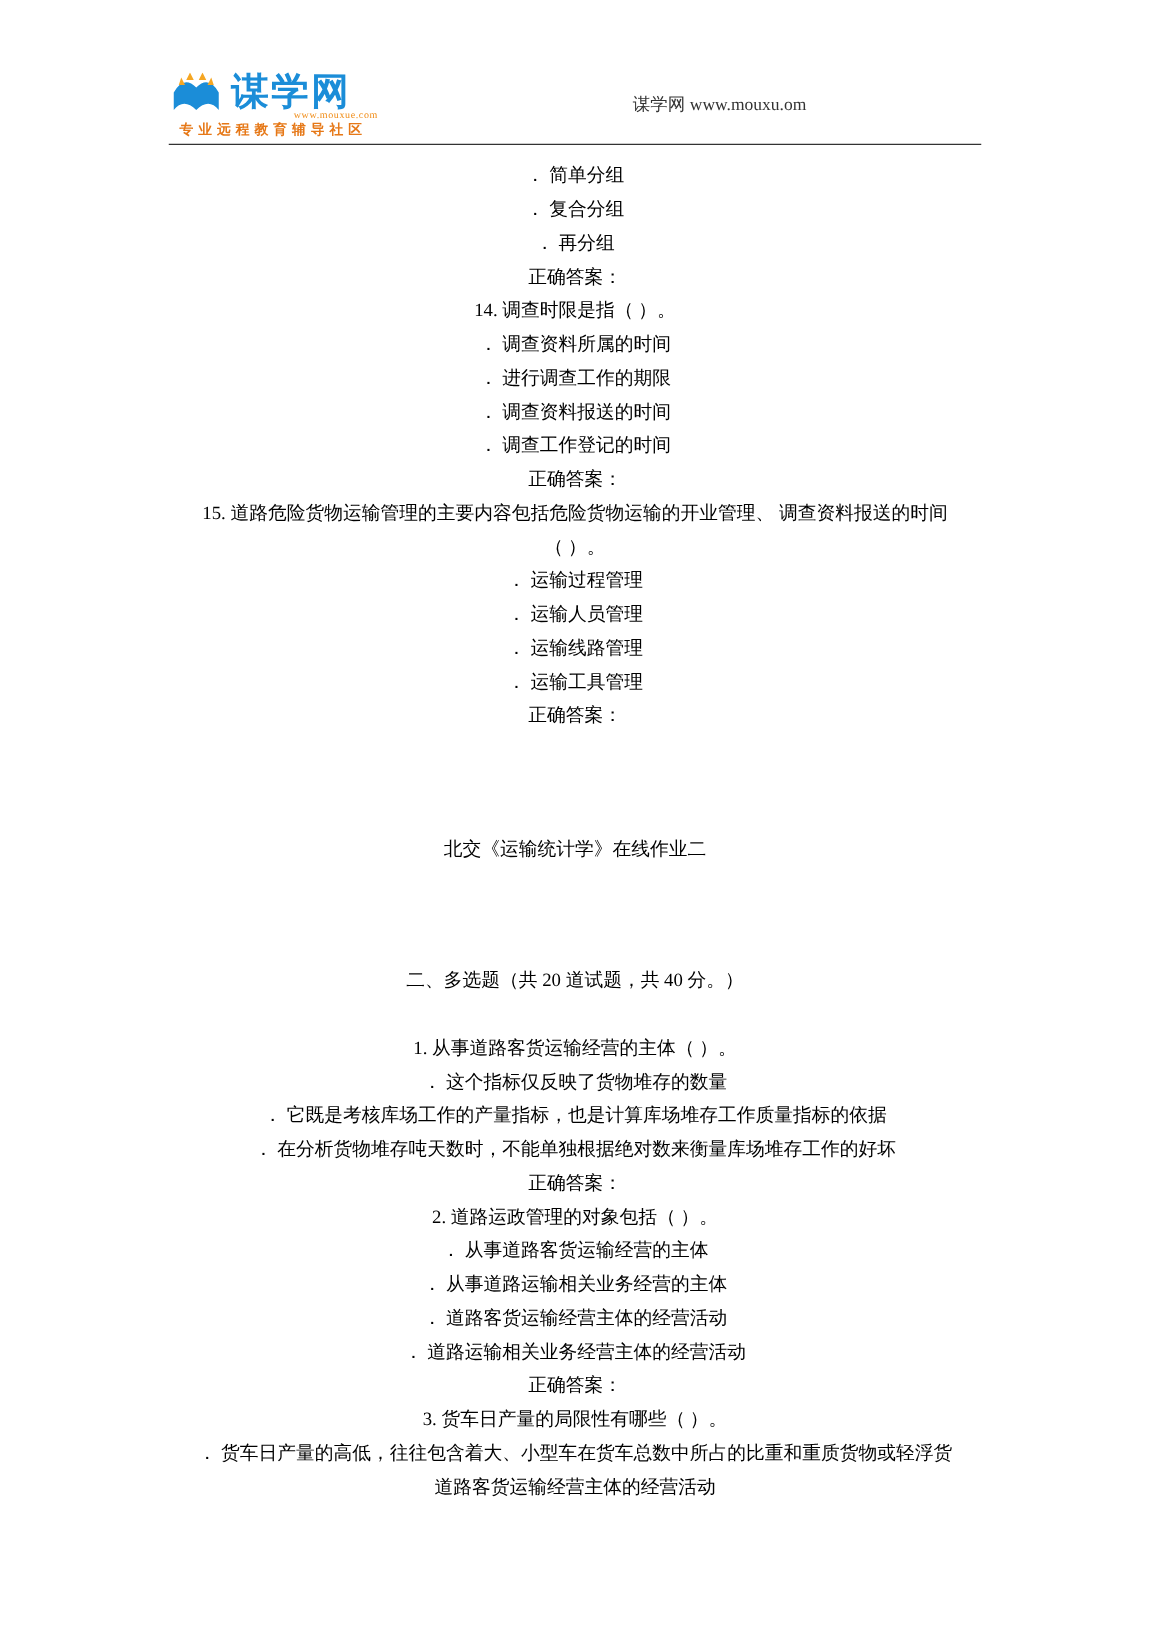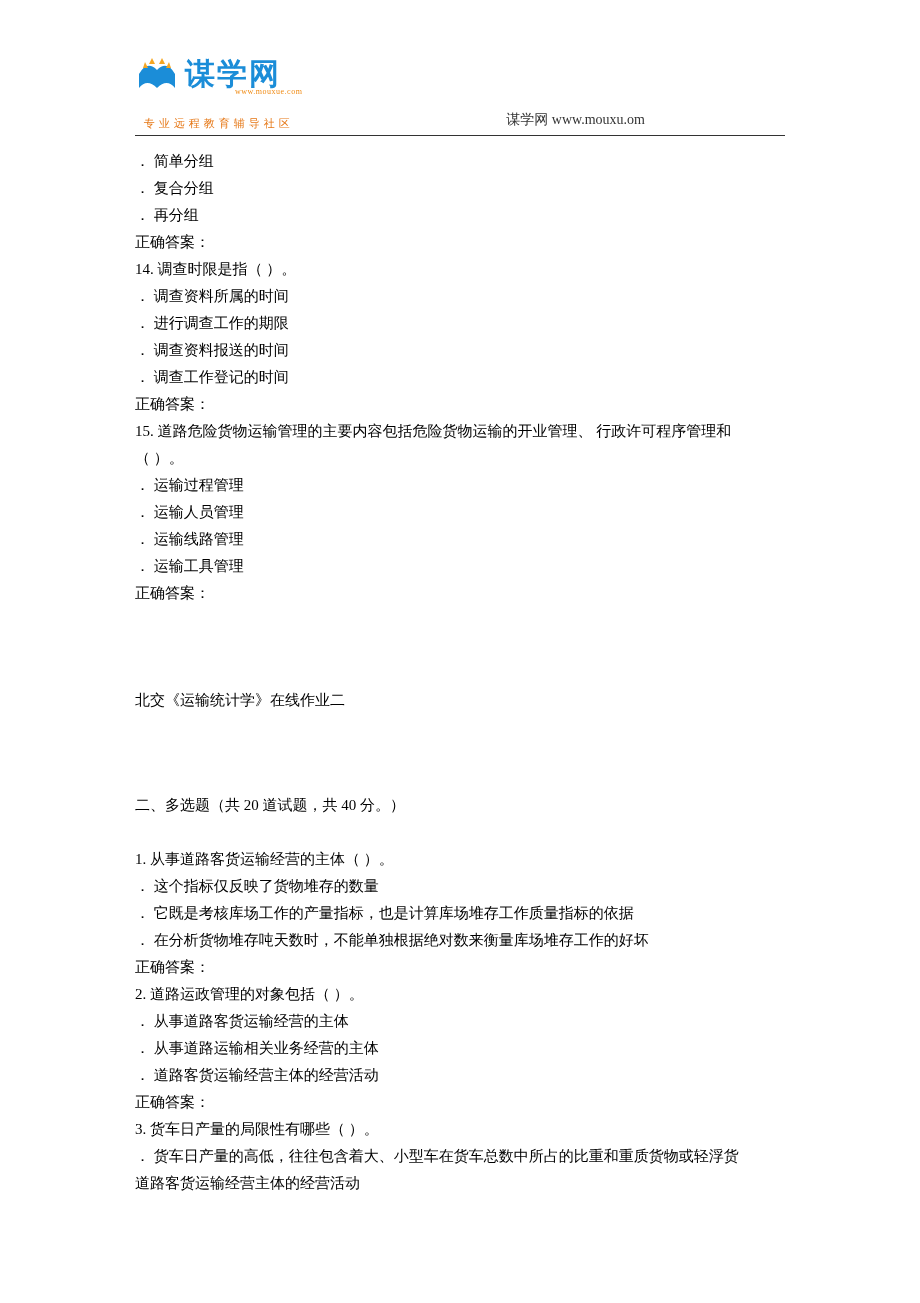--- a/index.html
+++ b/index.html
@@ -8,21 +8,21 @@
       font-family: "SimSun", "宋体", serif;
       width: 920px;
       height: 1303px;
       position: relative;
     }
     .page {
       padding: 58px 135px 0 135px;
     }
     .header {
       display: flex;
-      align-items: flex-end;
+      align-items: center;
       justify-content: space-between;
       border-bottom: 1.5px solid #333;
       padding-bottom: 4px;
       margin-bottom: 12px;
     }
     .logo-block {
       display: flex;
       flex-direction: column;
       align-items: center;
     }
@@ -50,37 +50,38 @@
       color: #f08a12;
       letter-spacing: 0.5px;
       margin-top: -2px;
       margin-left: 50px;
       align-self: flex-start;
     }
     .logo-tagline {
       font-size: 11px;
       color: #e67817;
       letter-spacing: 4px;
-      margin-top: 20px;
-      font-weight: normal;
+      margin-top: 0;
+      font-weight: bold;
       font-family: "SimHei", sans-serif;
     }
     .header-right {
       font-size: 14px;
       color: #333;
       padding-bottom: 2px;
       margin-right: 140px;
     }
     .header-right .site-url {
       color: #333;
     }
     .content {
       font-size: 15px;
       line-height: 27px;
       color: #000;
+      text-align: center;
     }
     .content p {
       margin: 0;
     }
     .option {
       padding-left: 0;
     }
     .spacer-lg { height: 80px; }
     .spacer-md { height: 78px; }
     .spacer-sm { height: 27px; }
@@ -124,21 +125,21 @@
     <p class="option">．  再分组</p>
     <p>正确答案：</p>
 
     <p><span class="qnum">14.</span><span>    调查时限是指（    ）。</span></p>
     <p class="option">．  调查资料所属的时间</p>
     <p class="option">．  进行调查工作的期限</p>
     <p class="option">．  调查资料报送的时间</p>
     <p class="option">．  调查工作登记的时间</p>
     <p>正确答案：</p>
 
-    <p><span class="qnum">15.</span><span>    道路危险货物运输管理的主要内容包括危险货物运输的开业管理、         行政许可程序管理和</span></p>
+    <p><span class="qnum">15.</span><span>    道路危险货物运输管理的主要内容包括危险货物运输的开业管理、         调查资料报送的时间</span></p>
     <p>（   ）。</p>
     <p class="option">．  运输过程管理</p>
     <p class="option">．  运输人员管理</p>
     <p class="option">．  运输线路管理</p>
     <p class="option">．  运输工具管理</p>
     <p>正确答案：</p>
 
     <div class="spacer-lg"></div>
 
     <p>北交《运输统计学》在线作业二</p>
@@ -152,19 +153,20 @@
     <p><span class="qnum">1.</span><span>    从事道路客货运输经营的主体（       ）。</span></p>
     <p class="option">．  这个指标仅反映了货物堆存的数量</p>
     <p class="option">．  它既是考核库场工作的产量指标，也是计算库场堆存工作质量指标的依据</p>
     <p class="option">．  在分析货物堆存吨天数时，不能单独根据绝对数来衡量库场堆存工作的好坏</p>
     <p>正确答案：</p>
 
     <p><span class="qnum">2.</span><span>    道路运政管理的对象包括（       ）。</span></p>
     <p class="option">．  从事道路客货运输经营的主体</p>
     <p class="option">．  从事道路运输相关业务经营的主体</p>
     <p class="option">．  道路客货运输经营主体的经营活动</p>
+    <p class="option">．  道路运输相关业务经营主体的经营活动</p>
     <p>正确答案：</p>
 
     <p><span class="qnum">3.</span><span>    货车日产量的局限性有哪些（       ）。</span></p>
     <p class="option">．  货车日产量的高低，往往包含着大、小型车在货车总数中所占的比重和重质货物或轻浮货</p>
     <p class="option">道路客货运输经营主体的经营活动</p>
   </div>
 </div>
 
 </body></html>

